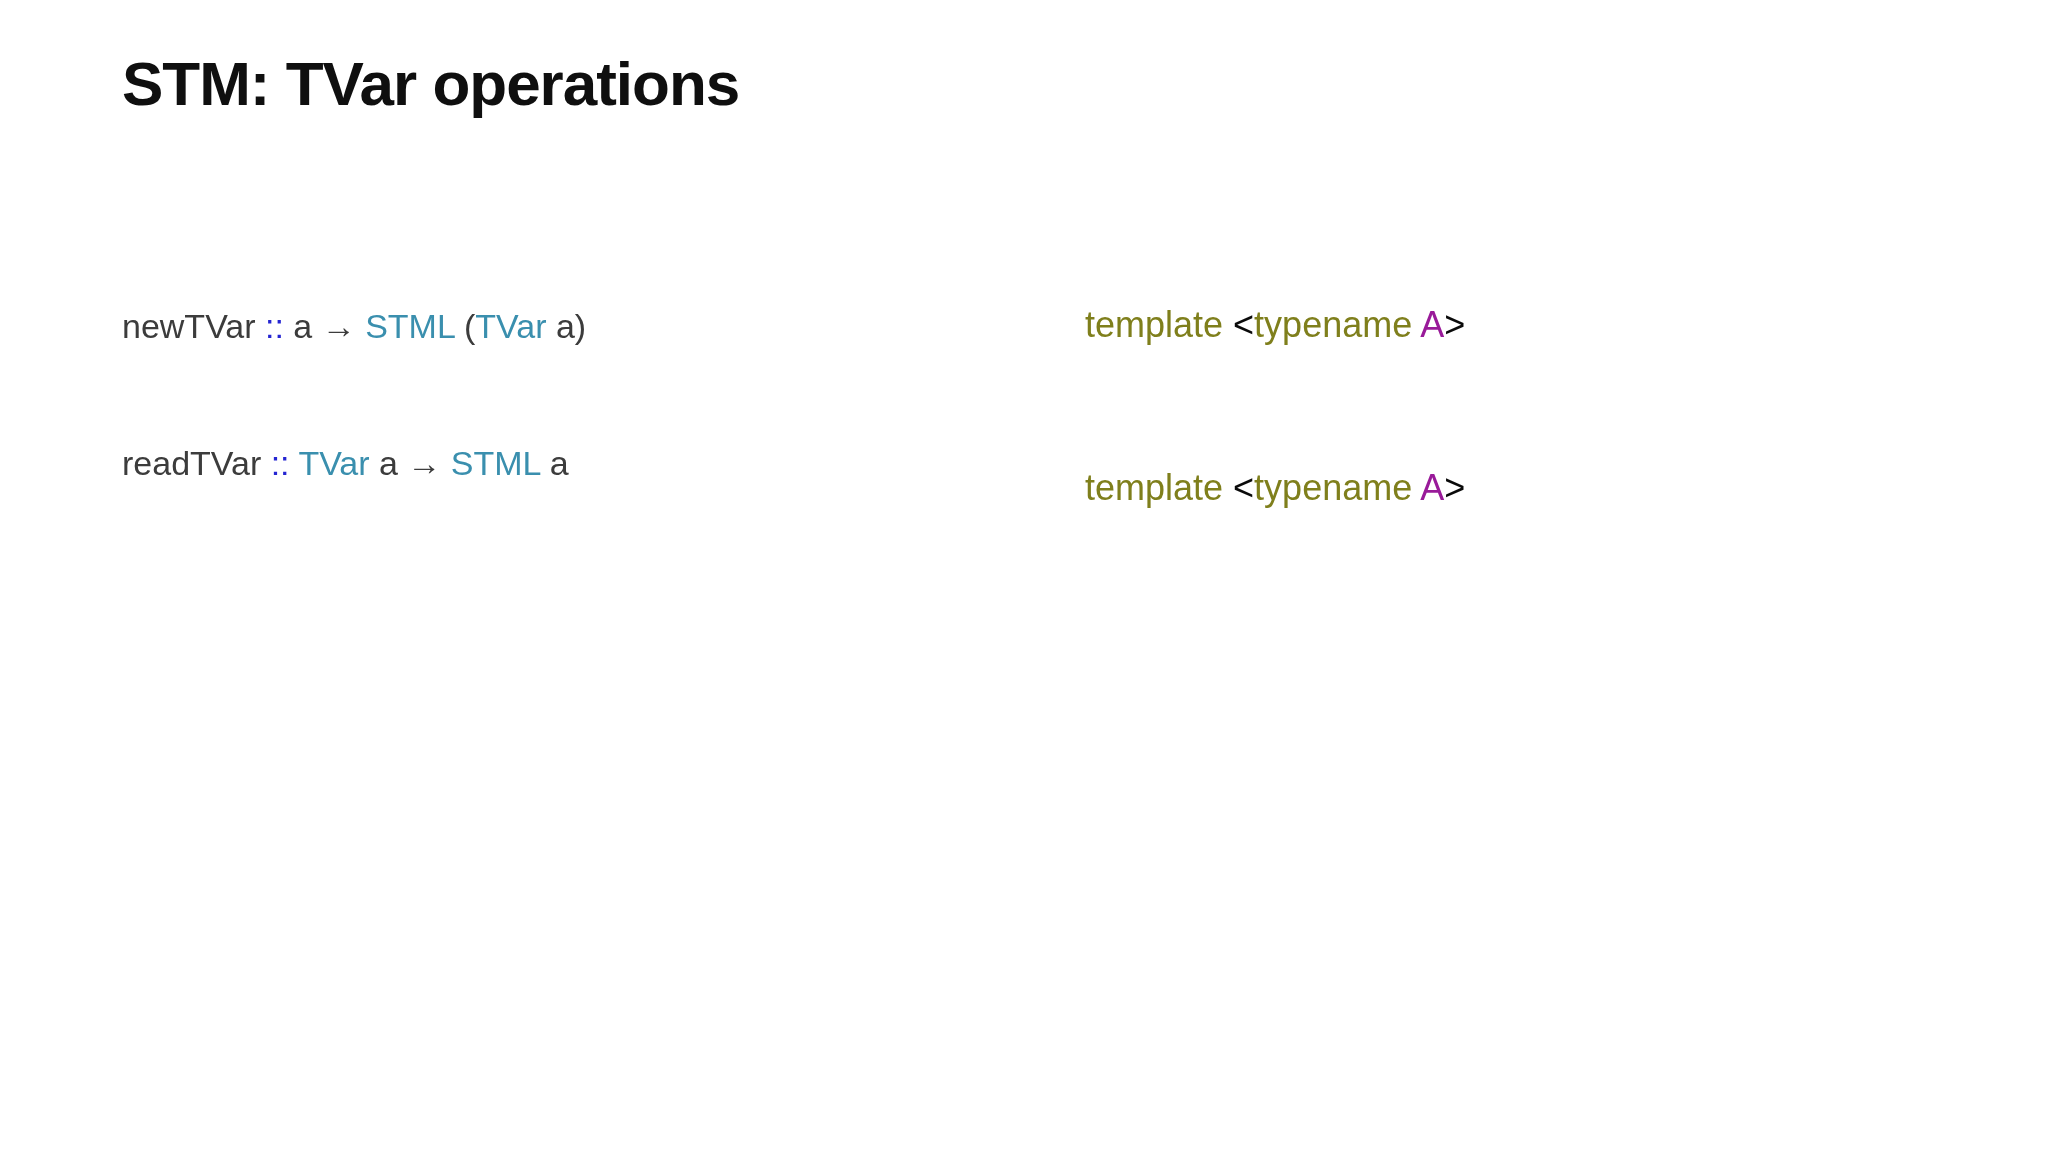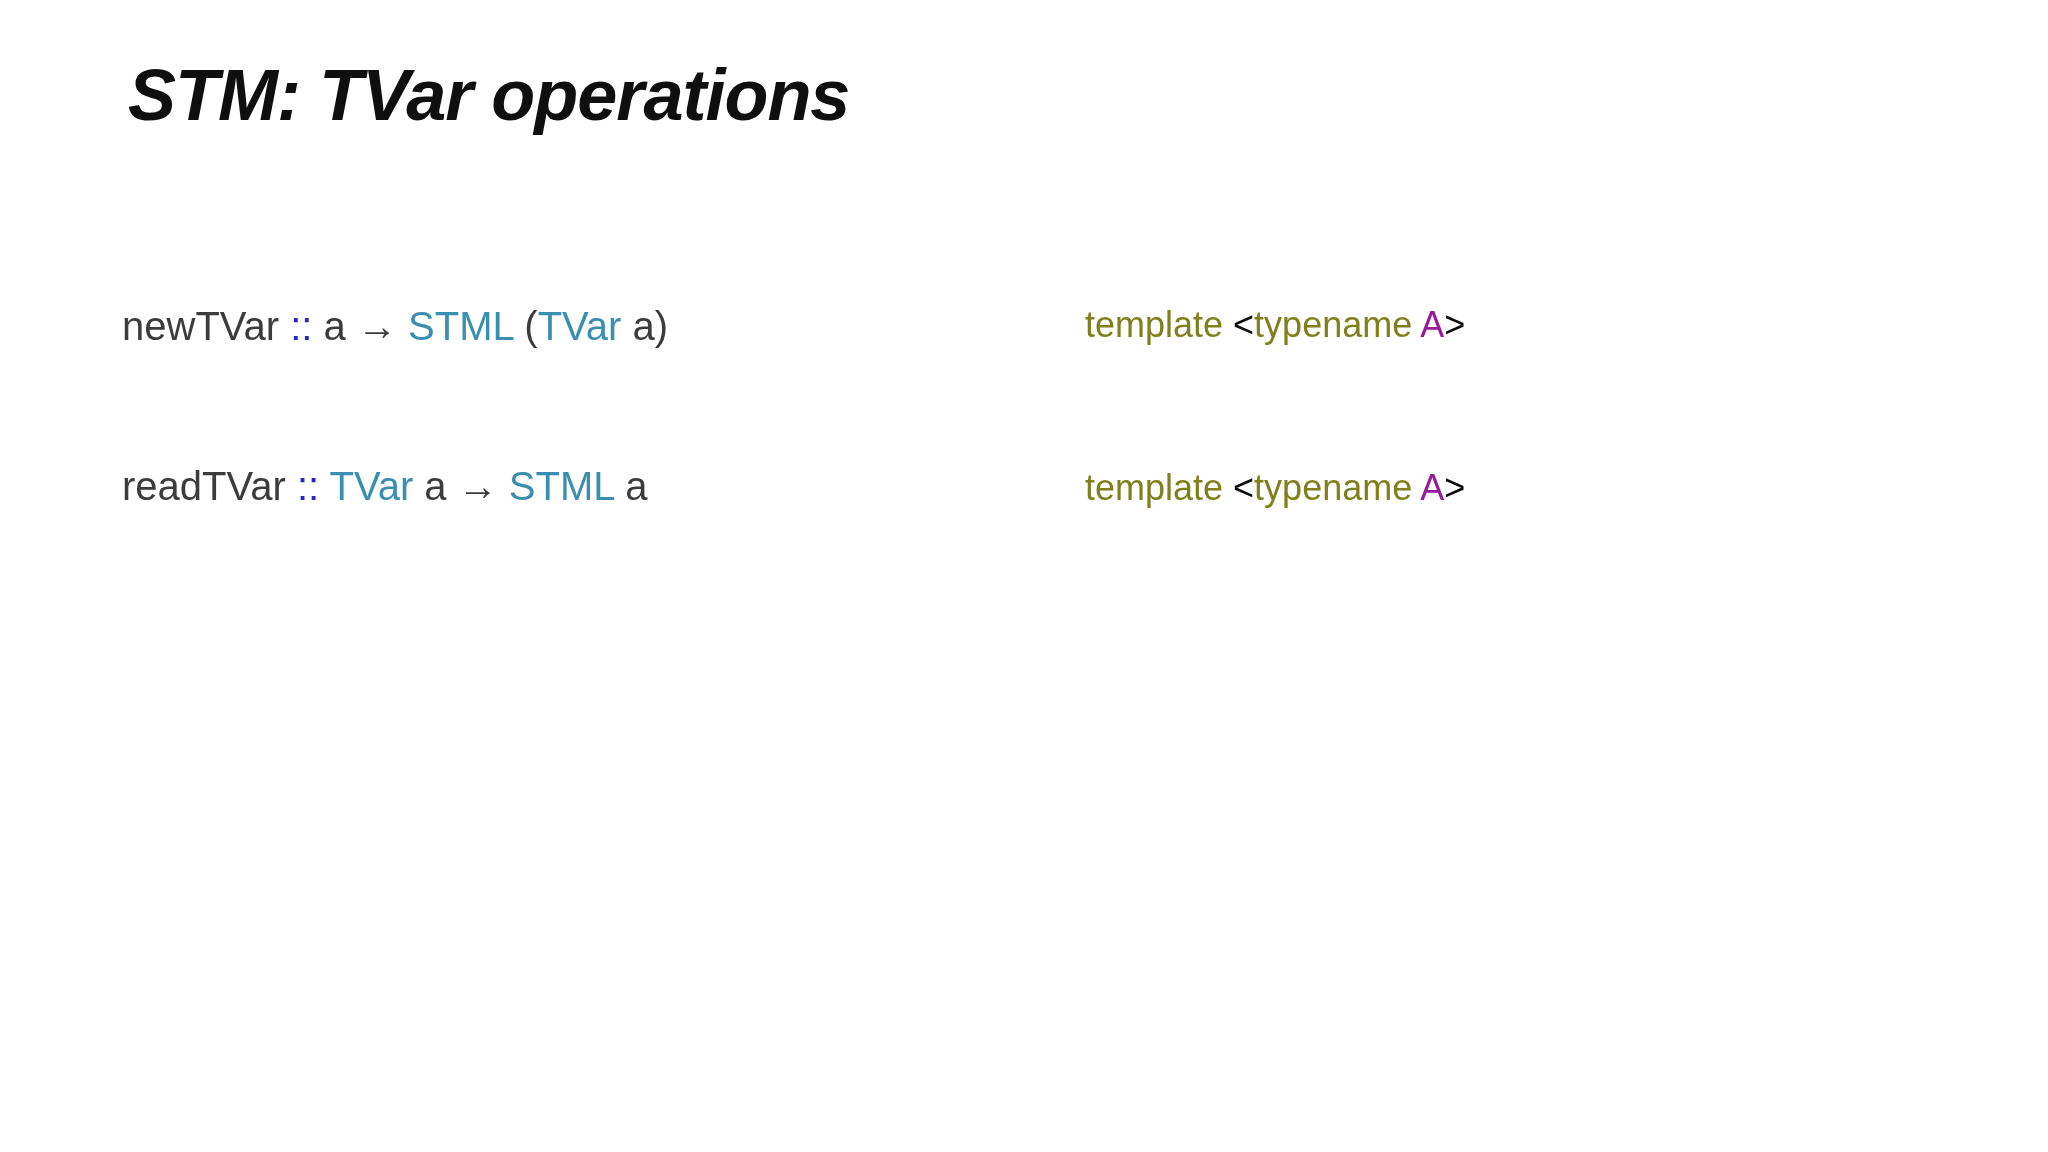--- a/index.html
+++ b/index.html
@@ -14,37 +14,36 @@
   .slide {
     position: relative;
     width: 2048px;
     height: 1152px;
     background: var(--background, #ffffff);
   }
   .title {
     position: absolute;
     left: 120px;
     top: 46px;
-    margin: 8px;
-    font-size: 72px;
+    margin: 2px;
+    font-size: 62px;
     font-weight: 700;
     letter-spacing: -1px;
     color: var(--title-text, #0f0f0f);
     white-space: nowrap;
-    font-style: italic;
   }
   .sig {
     position: absolute;
     left: 122px;
-    font-size: 40px;
+    font-size: 34px;
     line-height: 48px;
     white-space: nowrap;
   }
   .sig-1 { top: 302px; }
-  .sig-2 { top: 462px; }
+  .sig-2 { top: 439px; }
   .code {
     position: absolute;
     left: 1085px;
     font-size: 36px;
     line-height: 57px;
     white-space: nowrap;
   }
   .code-1 { top: 296px; }
   .code-2 { top: 459px; }
   

